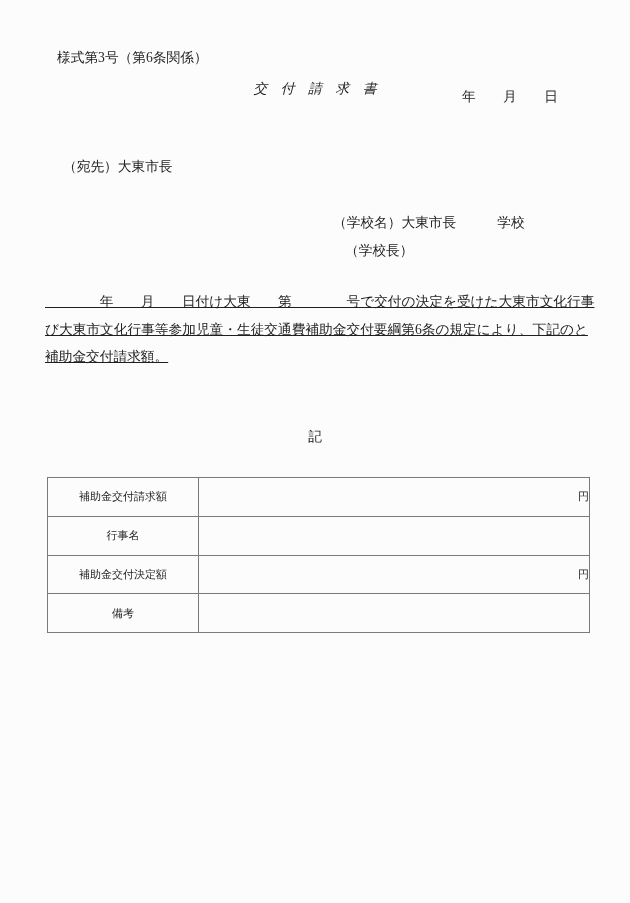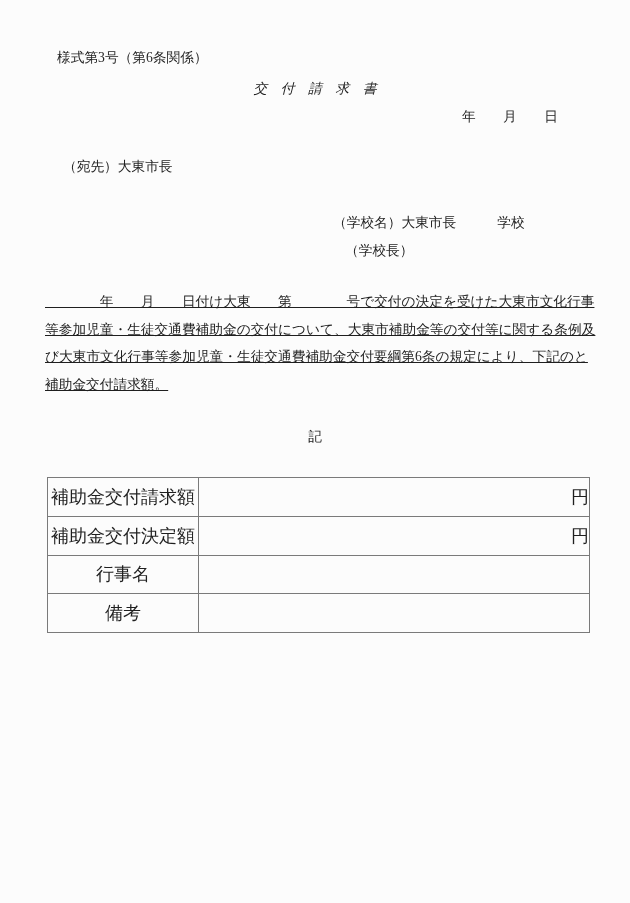--- a/index.html
+++ b/index.html
@@ -19,21 +19,21 @@
     overflow: hidden;
   }
   .abs { position: absolute; white-space: pre; }
   .form-number { left: 45px; top: 49px; margin-left: 12px; }
   .doc-title {
     left: 0; right: 0; top: 80px;
     text-align: center;
     white-space: pre;
     font-style: italic;
   }
-  .date-line { left: 462px; top: 108px; text-align: center; }
+  .date-line { left: 462px; top: 88px; text-align: center; }
   .addressee { left: 63px; top: 158px; text-align: center; }
   .school-name { left: 333px; top: 214px; }
   .school-principal { left: 345px; top: 242px; }
   .body-par {
     position: absolute;
     left: 45px;
     top: 288px;
     width: 552px;
     line-height: 27.6px;
   }
@@ -42,21 +42,21 @@
     left: 0; right: 0; top: 428px;
     text-align: center;
   }
   table.req-table {
     position: absolute;
     left: 47px;
     top: 477px;
     width: 543px;
     border-collapse: collapse;
     table-layout: fixed;
-    font-size: 18px;
+    font-size: 11px;
     color: #1f1f1f;
   }
   table.req-table td {
     border: 1px solid #7a7a7a;
     height: 37.8px;
     padding: 0;
     vertical-align: middle;
   }
   td.label-cell {
     width: 150px;
@@ -79,40 +79,39 @@
   <div class="abs date-line">年　　月　　日</div>
 
   <div class="abs addressee">（宛先）大東市長</div>
 
   <div class="abs school-name">（学校名）大東市長　　　学校</div>
 
   <div class="abs school-principal">（学校長）</div>
 
   <div class="body-par">
     <div class="line">　　　　年　　月　　日付け大東　　第　　　　号で交付の決定を受けた大東市文化行事</div>
-    <div class="line">等参加児童・生徒交通費補助金の交付について、大東市補助金等の交付等に関する条例及</div>
     <div class="line">び大東市文化行事等参加児童・生徒交通費補助金交付要綱第6条の規定により、下記のと</div>
     <div class="line">補助金交付請求額。</div>
   </div>
 
   <div class="abs record-marker">記</div>
 
   <table class="req-table">
     <tbody>
       <tr>
         <td class="label-cell">補助金交付請求額</td>
         <td class="value-cell"><span>円</span></td>
       </tr>
       <tr>
+        <td class="label-cell">行事名</td>
+        <td class="value-cell"><span></span></td>
+      </tr>
+      <tr>
         <td class="label-cell">補助金交付決定額</td>
         <td class="value-cell"><span>円</span></td>
-      </tr>
-      <tr>
-        <td class="label-cell">行事名</td>
-        <td class="value-cell"><span></span></td>
       </tr>
       <tr>
         <td class="label-cell">備考</td>
         <td class="value-cell"><span></span></td>
       </tr>
     </tbody>
   </table>
 
 </div>
 

